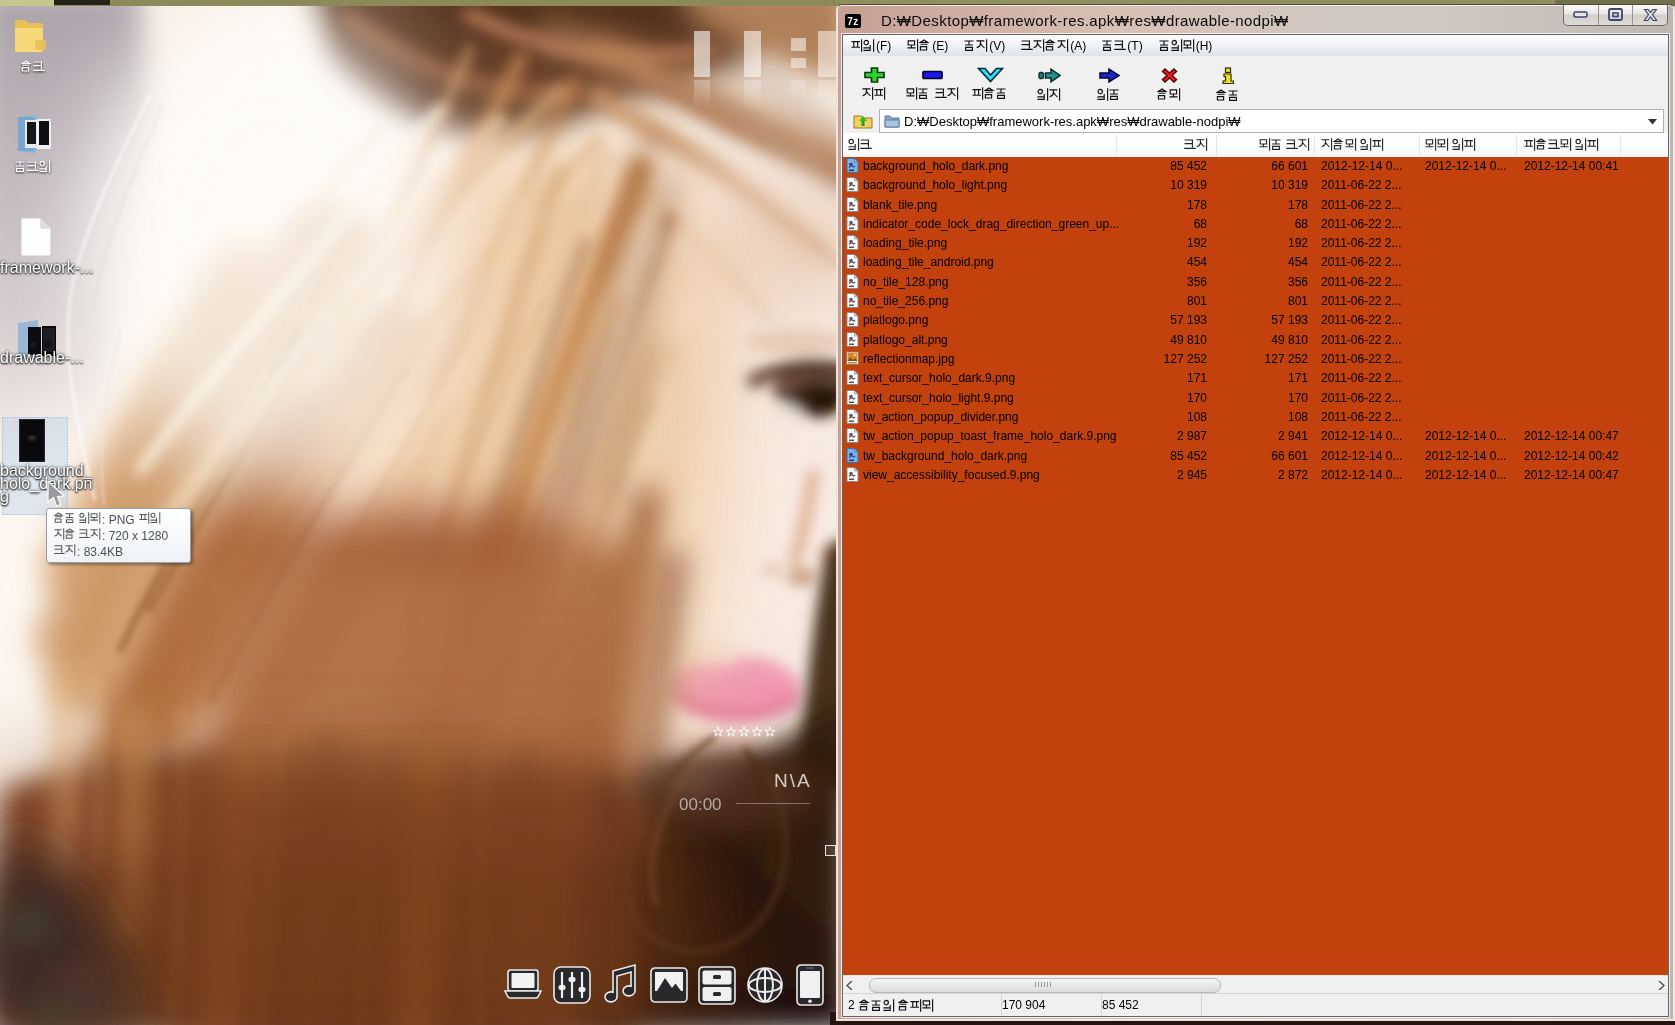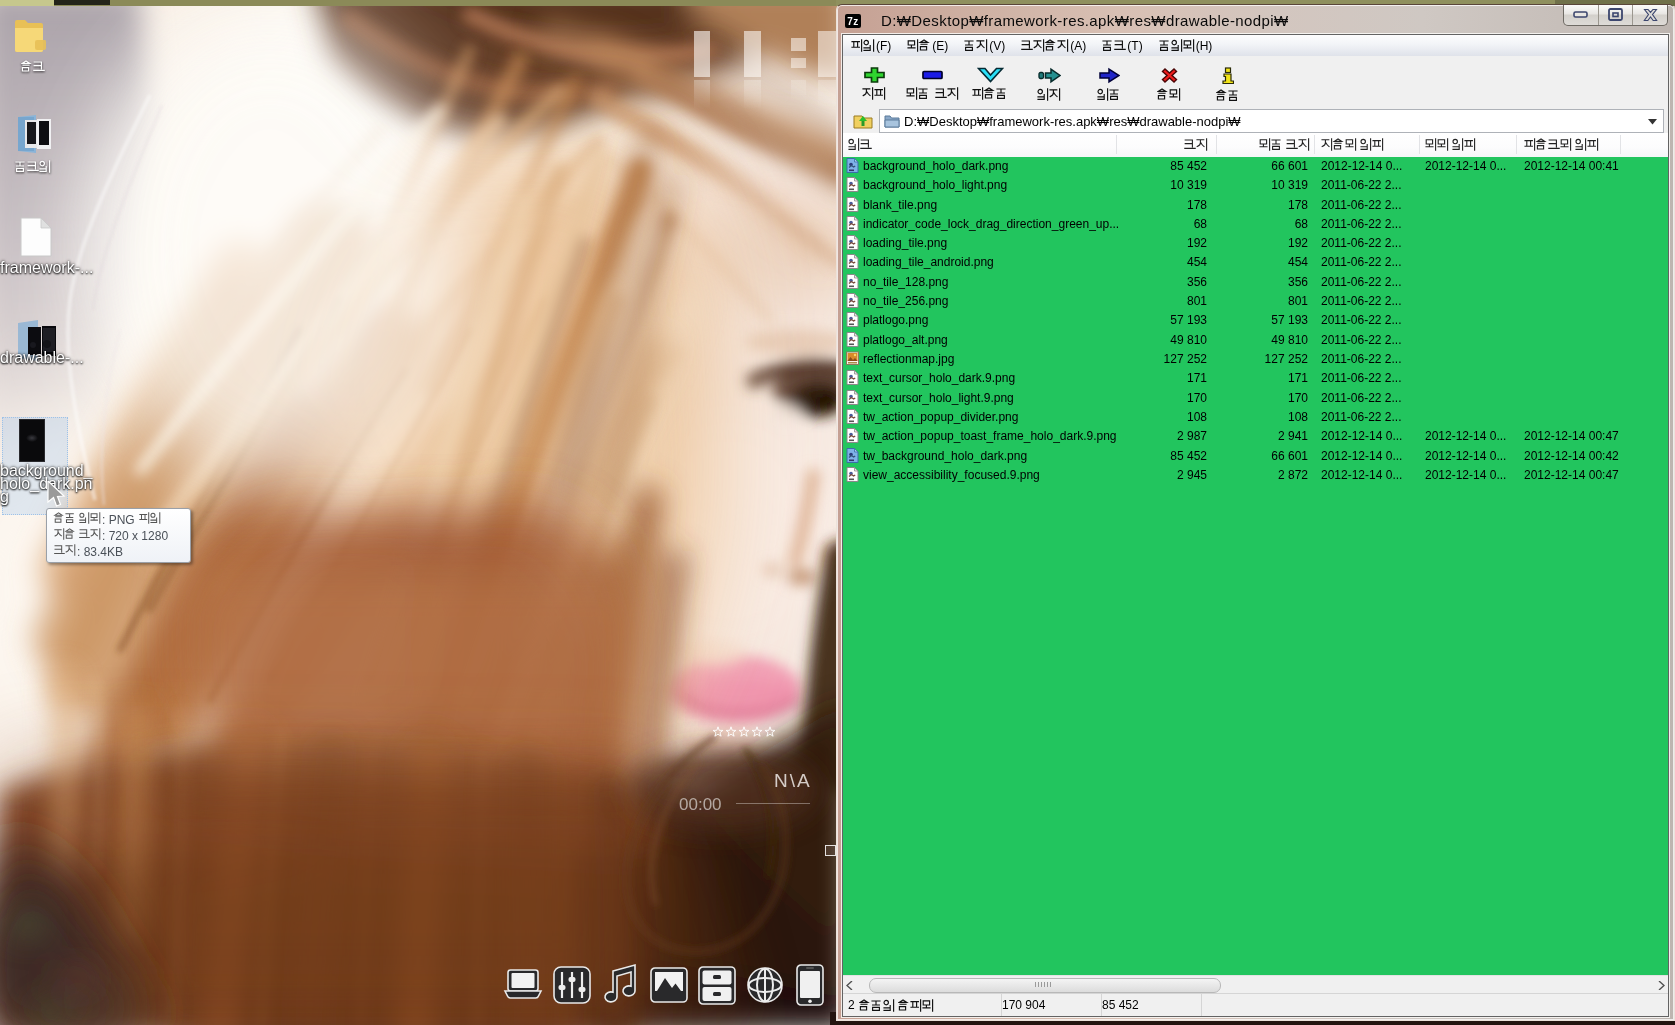--- a/index.html
+++ b/index.html
@@ -17,21 +17,21 @@
 #menubar{position:absolute;left:0;right:0;top:0;height:21px;background:linear-gradient(#fdfdfe,#f2f4f7 45%,#dfe2ea);border-bottom:1px solid #ced2d9;display:flex;align-items:center;color:#000;font-size:12px;}
 #menubar .mi{display:flex;align-items:center;gap:1px;padding:0 8px;}
 #toolbar{position:absolute;left:0;right:0;top:21px;height:51px;background:#f0f0f0;}
 .tbtn{position:absolute;top:11px;display:flex;flex-direction:column;align-items:center;gap:4px;}
 .tlab{font-size:12px;color:#000;display:flex;align-items:center;}
 #addr{position:absolute;left:0;right:0;top:72px;height:26px;background:#f0f0f0;}
 #afield{position:absolute;left:36px;right:4px;top:2px;height:22px;background:#fff;border:1px solid #aeb2b8;display:flex;align-items:center;font-size:13px;color:#000;}
 #hdr{position:absolute;left:0;right:0;top:98px;height:24px;background:linear-gradient(#ffffff,#fcfcfd 60%,#f5f6f7);border-bottom:1px solid #d9dbde;font-size:12px;color:#1a1a1a;}
 #hdr .hd{position:absolute;top:0;height:23px;display:flex;align-items:center;}
 #hdr .sep{position:absolute;top:2px;height:19px;width:1px;background:#e2e3e6;}
-#list{position:absolute;left:0;right:0;top:122px;bottom:40px;background:#22c55e;font-size:12px;color:#000;}
+#list{position:absolute;left:0;right:0;top:122px;bottom:40px;background:#c2410c;font-size:12px;color:#000;}
 .row{position:absolute;left:0;right:0;height:19px;}
 .row .nm{position:absolute;left:20px;top:2px;white-space:nowrap;}
 .row .c1{position:absolute;left:269px;width:95px;text-align:right;top:2px;}
 .row .c2{position:absolute;left:368px;width:97px;text-align:right;top:2px;}
 .row .c3{position:absolute;left:478px;top:2px;}
 .row .c4{position:absolute;left:582px;top:2px;}
 .row .c5{position:absolute;left:681px;top:2px;}
 .ficon{position:absolute;left:3px;top:1px;}
 #hscroll{position:absolute;left:0;right:0;bottom:22px;height:18px;background:#f0f0f0;border-top:1px solid #e2e2e2;}
 #status{position:absolute;left:0;right:0;bottom:0;height:22px;background:#f0f0f0;border-top:1px solid #d5d5d5;font-size:12px;color:#000;}

